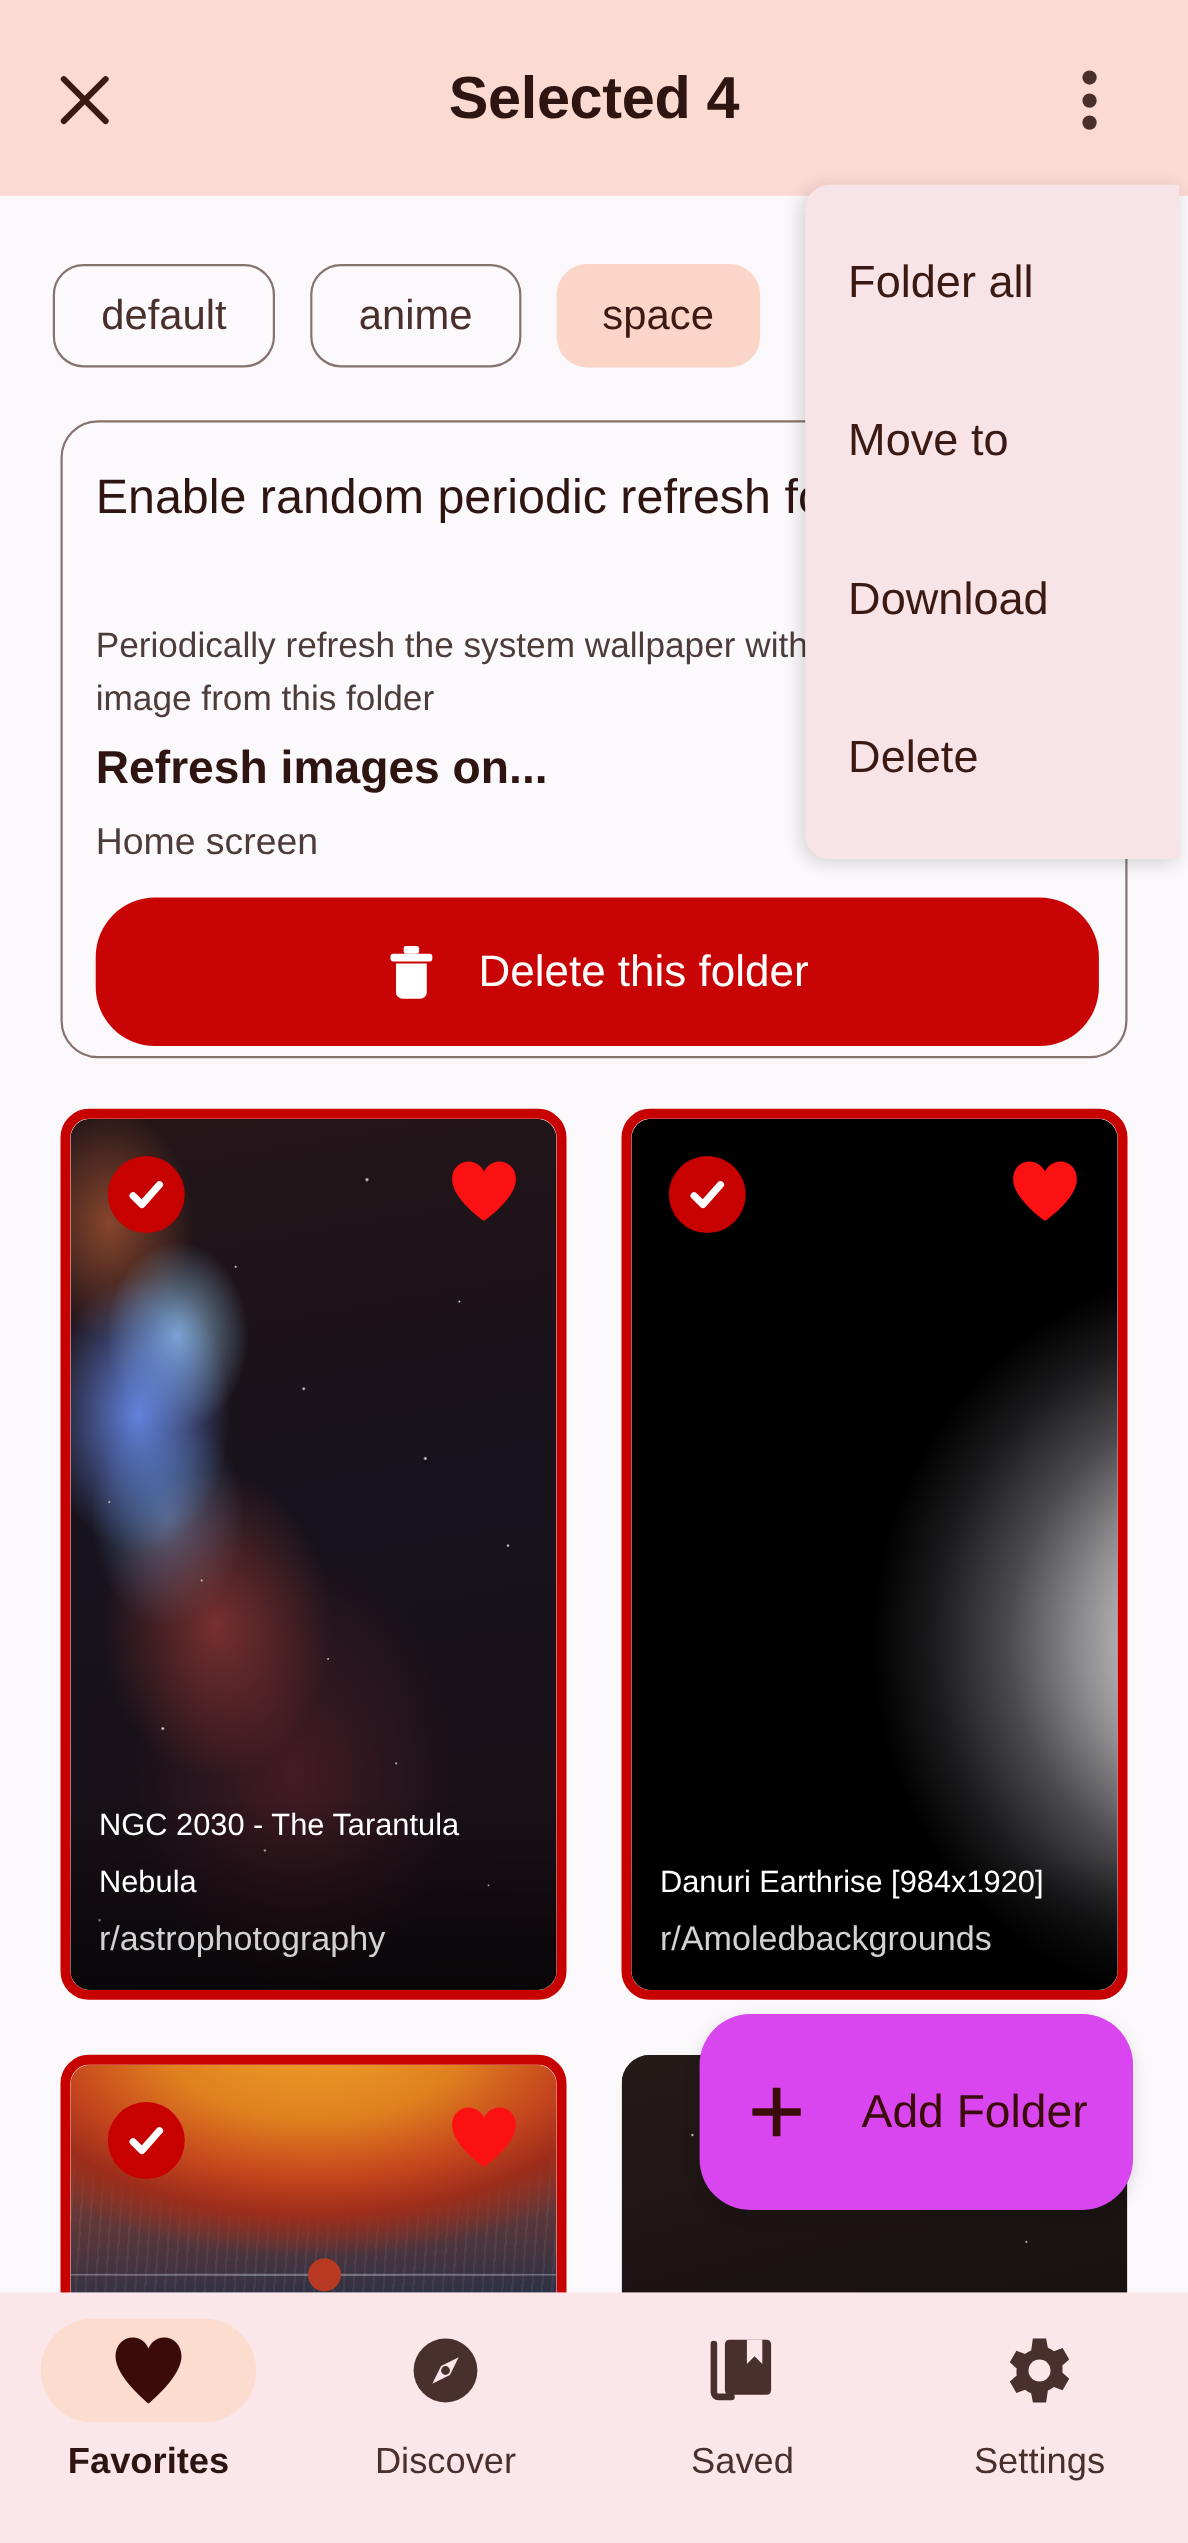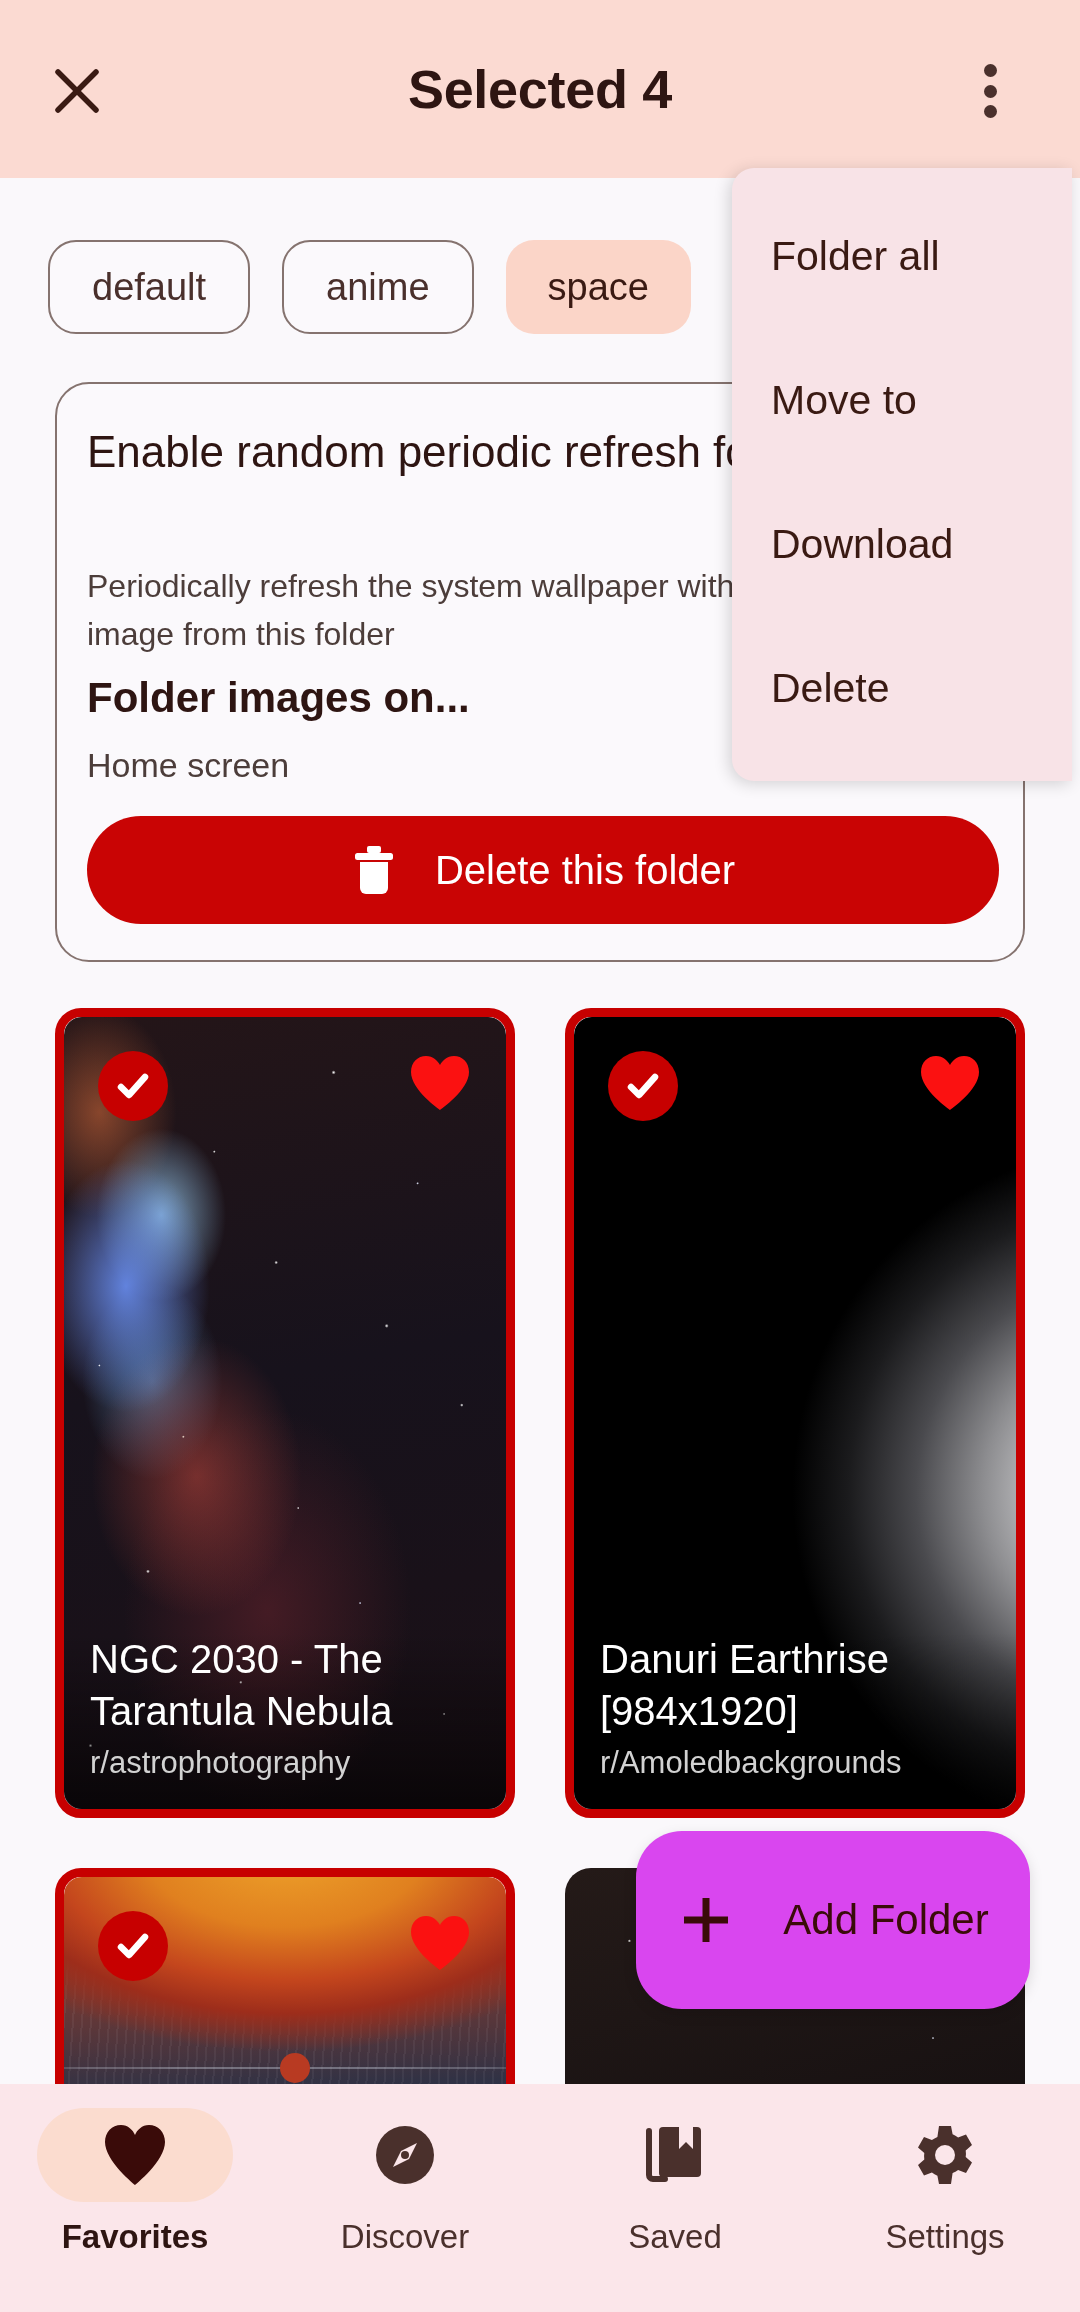--- a/index.html
+++ b/index.html
@@ -101,21 +101,21 @@
     font-size: 42px; font-weight: bold;
     color: #2E1512;
   }
   #sc-value {
     position: absolute; left: 30px; top: 362px;
     font-size: 34px;
     color: #4C3D3A;
   }
   #delete-folder-btn {
     position: absolute; left: 30px; top: 432px;
-    width: 912px; height: 108px;
+    width: 912px; height: 135px;
     background: #C90404;
     border-radius: 54px;
     display: flex; align-items: center; justify-content: center;
     gap: 38px;
     cursor: pointer;
   }
   #delete-folder-btn span.lbl {
     font-size: 40px; color: #FFFFFF;
   }
 
@@ -207,21 +207,21 @@
     cursor: pointer;
     z-index: 4;
   }
   .card-caption {
     position: absolute; left: 0; right: 0; bottom: 0;
     padding: 0 26px 26px 26px;
     z-index: 3;
     background: linear-gradient(to top, rgba(0,0,0,.66), rgba(0,0,0,0));
   }
   .card-title {
-    font-size: 40px; line-height: 52px;
+    font-size: 28px; line-height: 52px;
     color: #FFFFFF;
     margin-bottom: 6px;
   }
   .card-sub {
     font-size: 31px; line-height: 40px;
     color: #D2D2D2;
   }
   .mercury-label {
     position: absolute; left: 152px; top: 268px;
     font-size: 15px; letter-spacing: 2px;
@@ -338,21 +338,21 @@
       <span>anime</span>
     </div>
     <div class="chip selected">
       <span>space</span>
     </div>
   </div>
 
   <div id="settings-card">
     <div id="sc-title">Enable random periodic refresh for this folder</div>
     <div id="sc-sub">Periodically refresh the system wallpaper with a random favorite image from this folder</div>
-    <div id="sc-title2">Folder images on...</div>
+    <div id="sc-title2">Refresh images on...</div>
     <div id="sc-value">Home screen</div>
     <div id="delete-folder-btn">
       <svg width="46" height="52" viewBox="0 0 46 52">
         <rect x="16" y="2" width="14" height="7" rx="2" fill="#fff"></rect>
         <rect x="4" y="9" width="38" height="7" rx="2.5" fill="#fff"></rect>
         <path d="M9 18 h28 v26 a6 6 0 0 1 -6 6 h-16 a6 6 0 0 1 -6 -6 z" fill="#fff"></path>
       </svg>
       <span class="lbl">Delete this folder</span>
     </div>
   </div>

